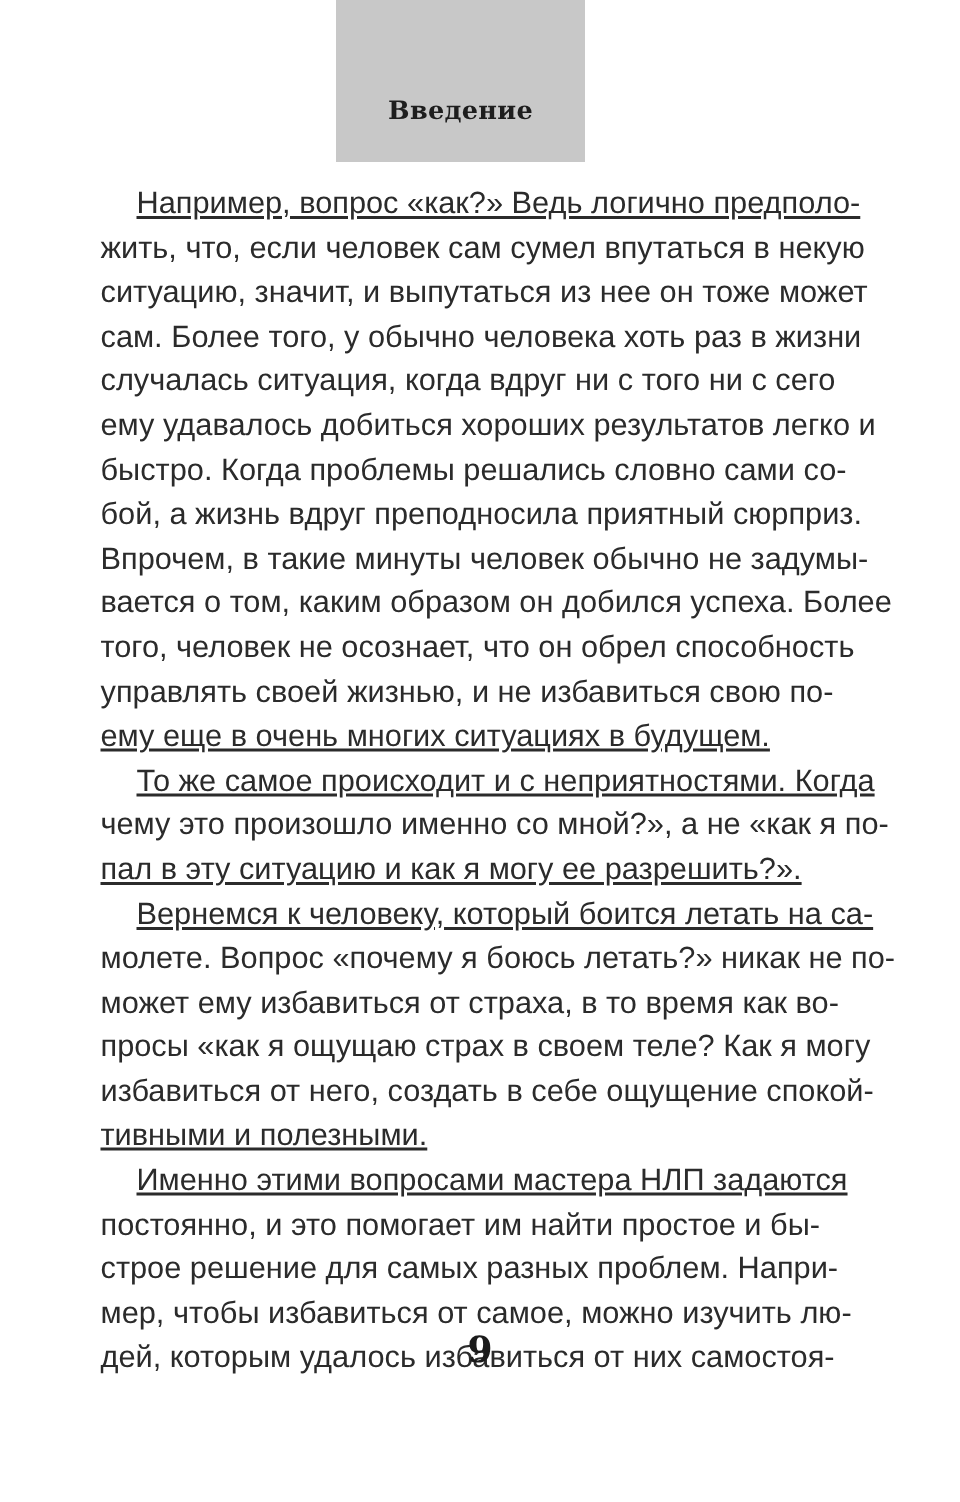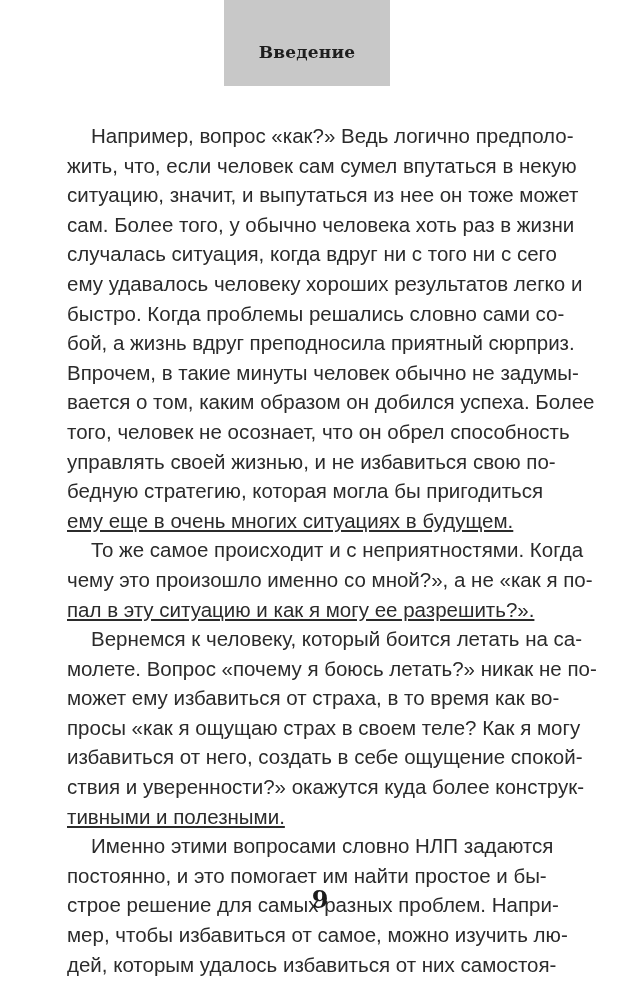--- a/index.html
+++ b/index.html
@@ -12,21 +12,21 @@
       height: 1001px;
       position: relative;
       overflow: hidden;
       color: #2a2a2a;
     }
     .header-box {
       position: absolute;
       left: 224px;
       top: 0;
       width: 166px;
-      height: 86px;
+      height: 108px;
       background: #c8c8c8;
       display: flex;
       align-items: flex-end;
       justify-content: center;
       box-sizing: border-box;
       padding-bottom: 24px;
     }
     .header-title {
       font-family: "DejaVu Serif", "Liberation Serif", serif;
       font-weight: bold;
@@ -46,20 +46,21 @@
     }
     .line {
       display: block;
       white-space: nowrap;
       text-align: justify;
       text-align-last: justify;
       height: 29.6px;
     }
     .line.indent {
       padding-left: 24px;
+      text-decoration: underline;
     }
     .line.last {
       text-align-last: left;
       text-decoration: underline;
     }
     .page-number {
       position: absolute;
       left: 0;
       width: 640px;
       top: 885px;
@@ -77,46 +78,44 @@
   <span class="header-title">Введение</span>
 </div>
 
 <div class="text-column">
   <div>
     <span class="line indent">Например, вопрос «как?» Ведь логично предполо-</span>
     <span class="line">жить, что, если человек сам сумел впутаться в некую</span>
     <span class="line">ситуацию, значит, и выпутаться из нее он тоже может</span>
     <span class="line">сам. Более того, у обычно человека хоть раз в жизни</span>
     <span class="line">случалась ситуация, когда вдруг ни с того ни с сего</span>
-    <span class="line">ему удавалось человеку хороших результатов легко и</span>
+    <span class="line">ему удавалось добиться хороших результатов легко и</span>
     <span class="line">быстро. Когда проблемы решались словно сами со-</span>
     <span class="line">бой, а жизнь вдруг преподносила приятный сюрприз.</span>
     <span class="line">Впрочем, в такие минуты человек обычно не задумы-</span>
     <span class="line">вается о том, каким образом он добился успеха. Более</span>
     <span class="line">того, человек не осознает, что он обрел способность</span>
     <span class="line">управлять своей жизнью, и не избавиться свою по-</span>
-    <span class="line">бедную стратегию, которая могла бы пригодиться</span>
     <span class="line last">ему еще в очень многих ситуациях в будущем.</span>
   </div>
   <div>
     <span class="line indent">То же самое происходит и с неприятностями. Когда</span>
     <span class="line">чему это произошло именно со мной?», а не «как я по-</span>
     <span class="line last">пал в эту ситуацию и как я могу ее разрешить?».</span>
   </div>
   <div>
     <span class="line indent">Вернемся к человеку, который боится летать на са-</span>
     <span class="line">молете. Вопрос «почему я боюсь летать?» никак не по-</span>
     <span class="line">может ему избавиться от страха, в то время как во-</span>
     <span class="line">просы «как я ощущаю страх в своем теле? Как я могу</span>
     <span class="line">избавиться от него, создать в себе ощущение спокой-</span>
-    <span class="line">ствия и уверенности?» окажутся куда более конструк-</span>
     <span class="line last">тивными и полезными.</span>
   </div>
   <div>
-    <span class="line indent">Именно этими вопросами словно НЛП задаются</span>
+    <span class="line indent">Именно этими вопросами мастера НЛП задаются</span>
     <span class="line">постоянно, и это помогает им найти простое и бы-</span>
     <span class="line">строе решение для самых разных проблем. Напри-</span>
     <span class="line">мер, чтобы избавиться от самое, можно изучить лю-</span>
     <span class="line">дей, которым удалось избавиться от них самостоя-</span>
   </div>
 </div>
 
 <div class="page-number">9</div>
 
 </body></html>

